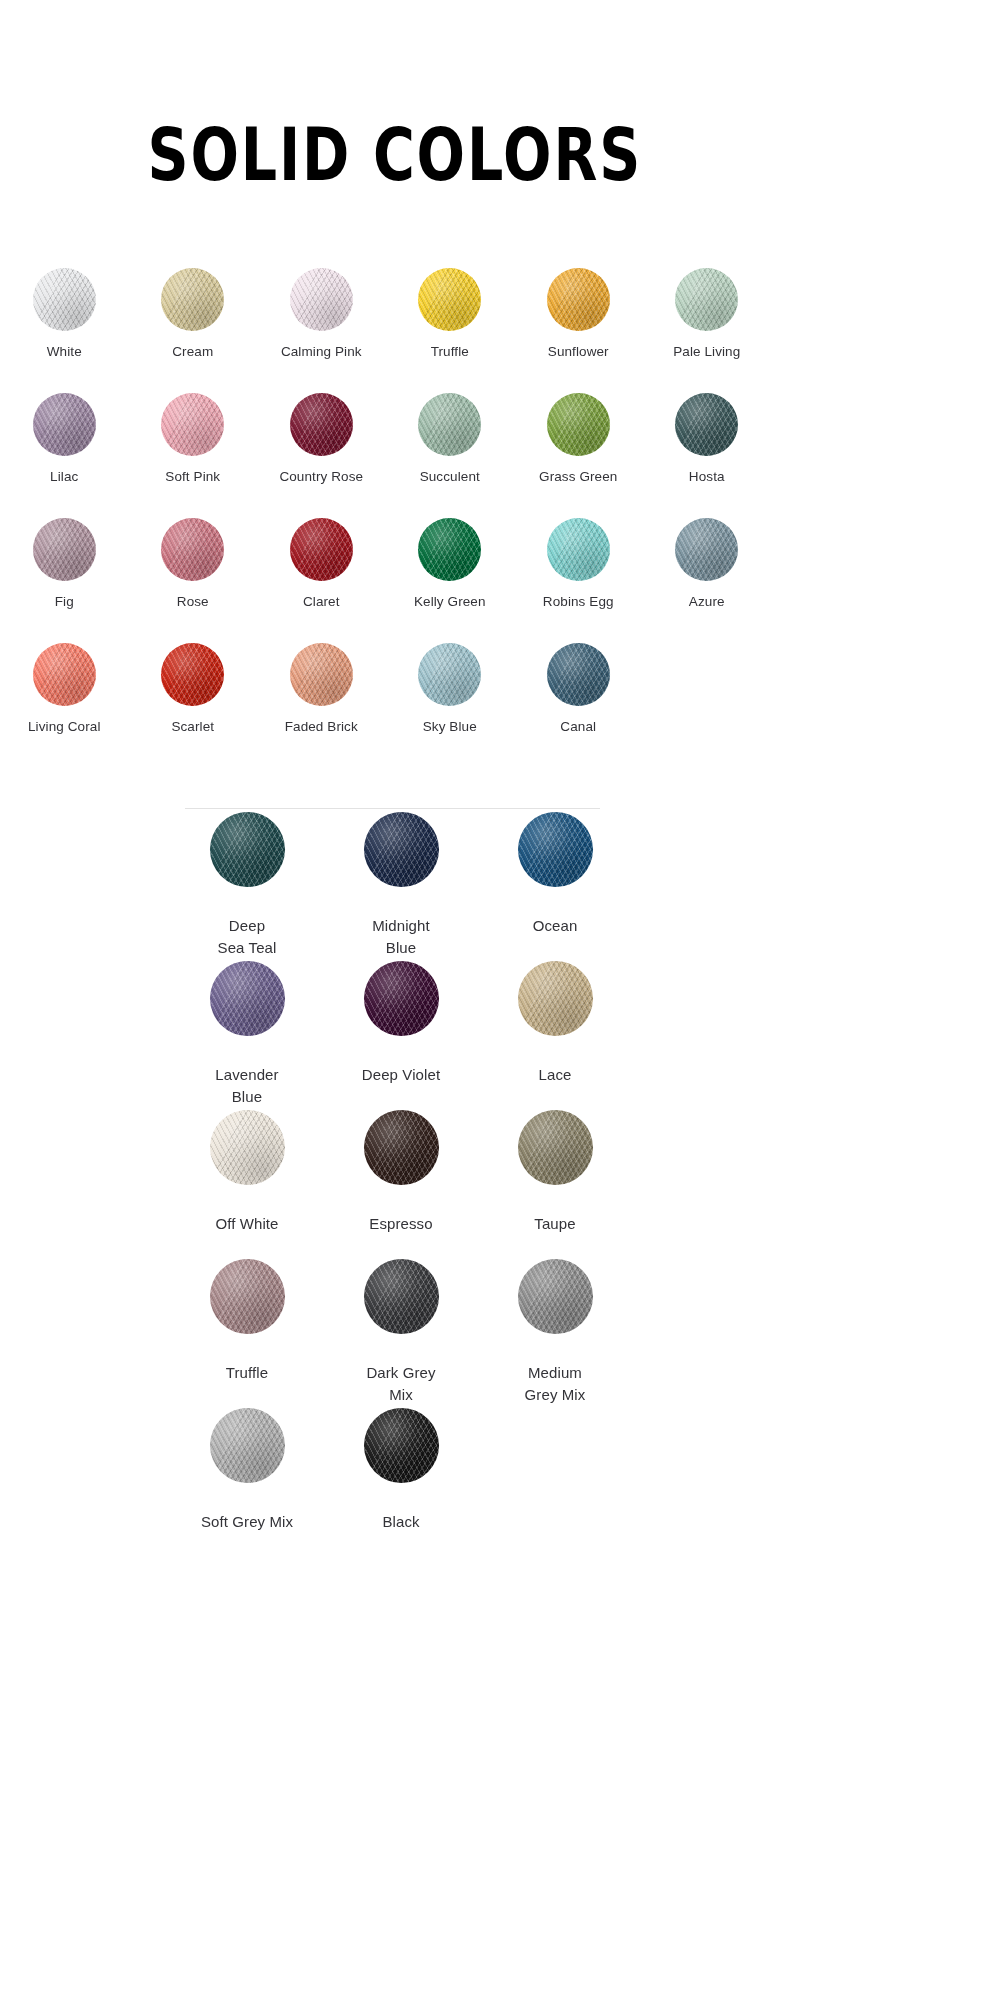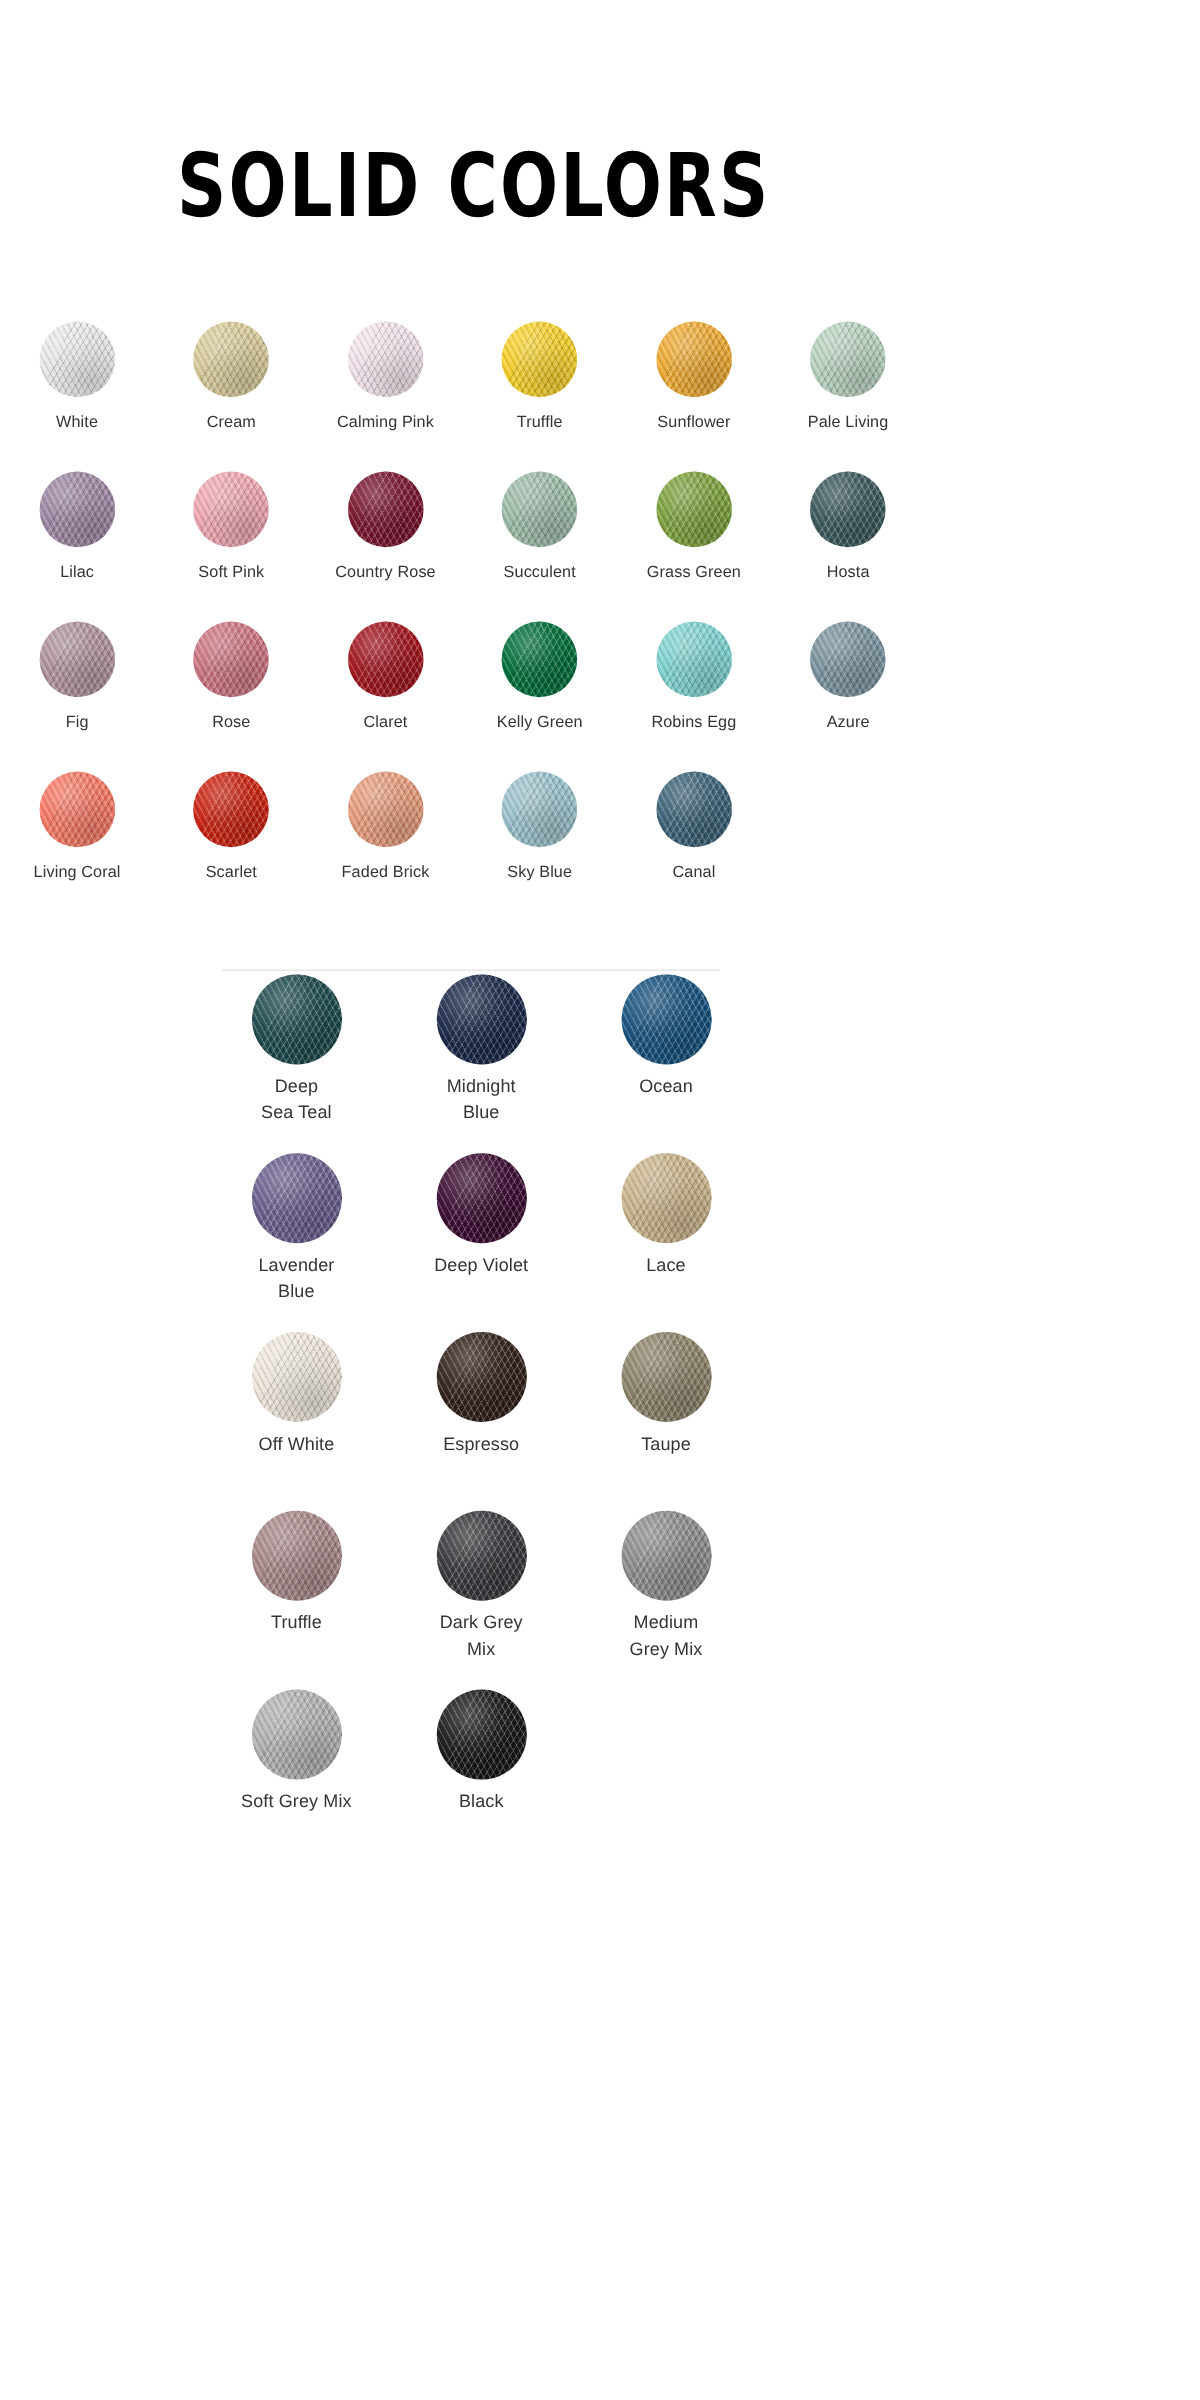--- a/index.html
+++ b/index.html
@@ -141,21 +141,21 @@
     line-height: 1.45;
     color: #333338;
     text-align: center;
     font-weight: 400;
     letter-spacing: 0.1px;
     white-space: pre-line;
     max-width: 120px;
   }
   .grid-bottom .swatch-label {
     font-size: 15px;
-    margin-top: 8px;
+    margin-top: 28px;
     max-width: 140px;
   }
 
   
   .divider {
     position: absolute;
     left: 185px;
     top: 808px;
     width: 415px;
     height: 1px;

